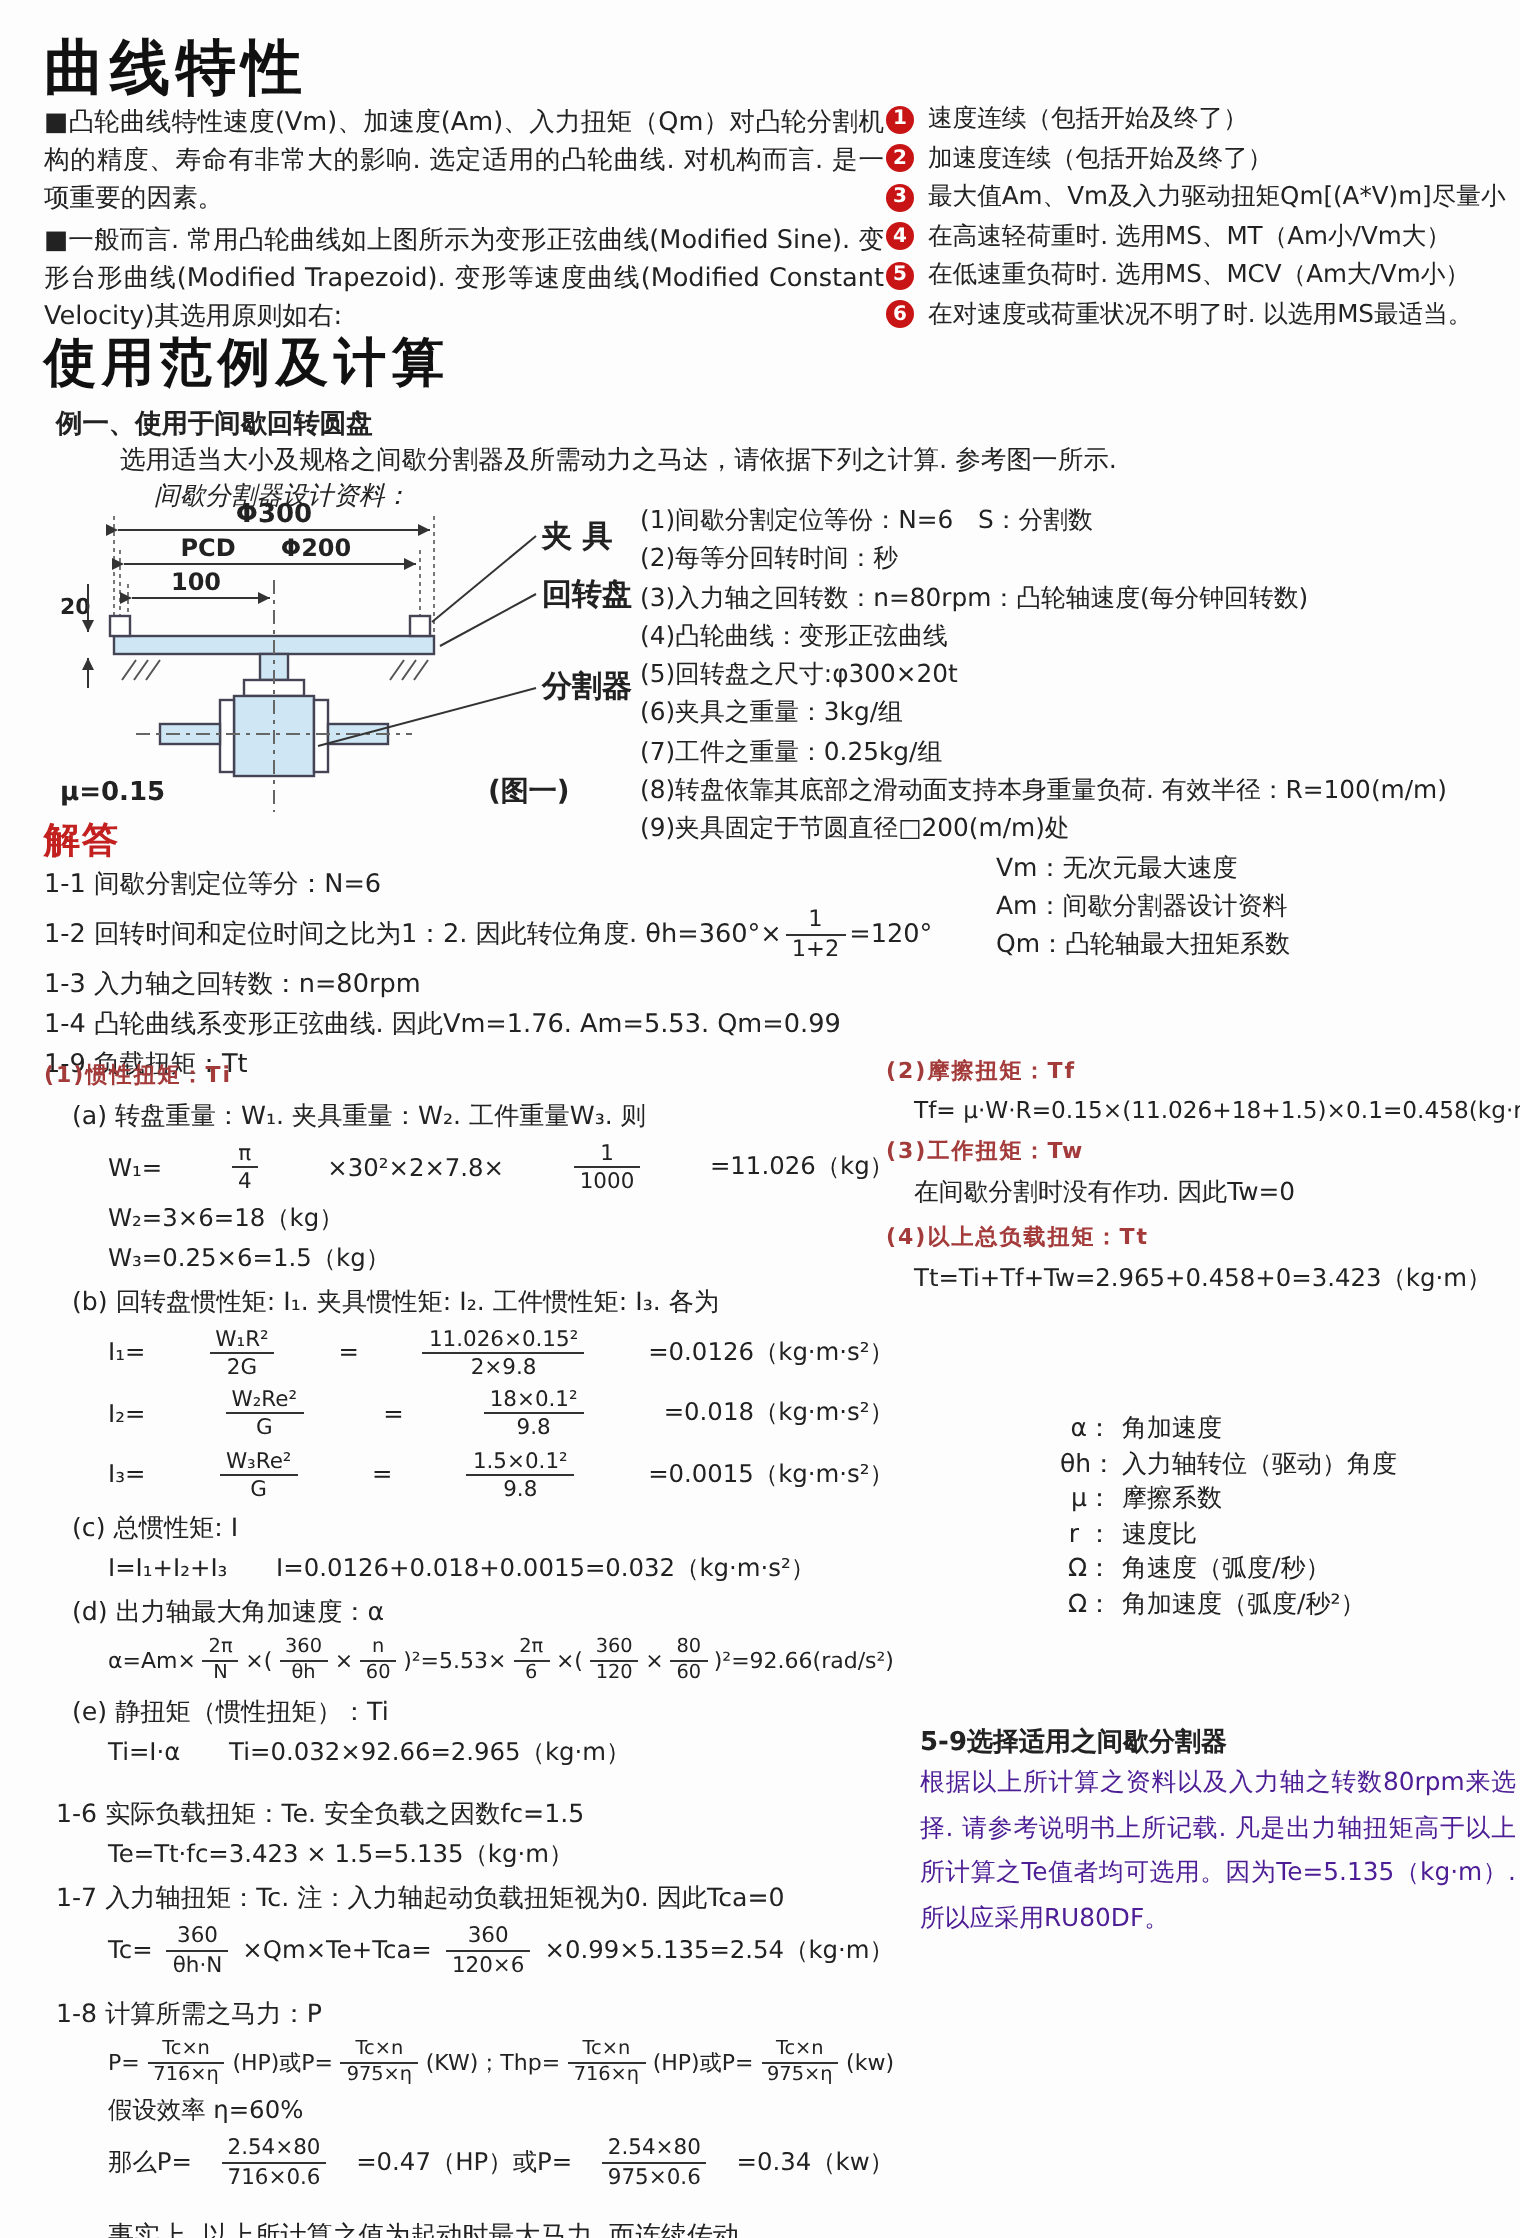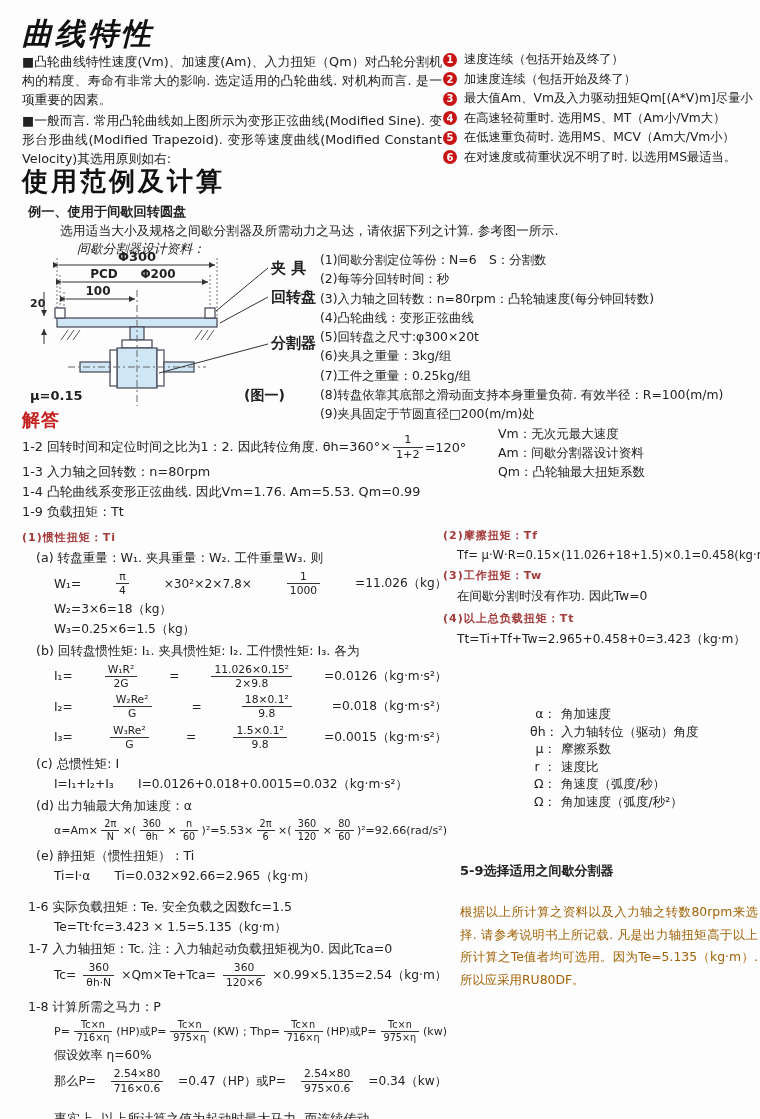--- a/index.html
+++ b/index.html
@@ -1,19 +1,19 @@
 <!DOCTYPE html>
 <html><head>
 <meta charset="utf-8">
 <style>
   html,body{margin:0;padding:0;background:#e9e9e9;}
   .page{position:relative;width:760px;height:1119px;margin:0 auto;background:#fdfdfd;
         font-family:"DejaVu Sans","Liberation Sans",sans-serif;color:#1d1d1d;overflow:hidden;}
   .abs{position:absolute;}
-  .t-h1{font-size:30px;font-weight:bold;letter-spacing:3px;color:#111;font-style:italic;}
+  .t-h1{font-size:30px;font-weight:bold;letter-spacing:3px;color:#111;}
   .t-h2{font-size:26px;font-weight:bold;letter-spacing:3px;color:#111;}
   .intro p{margin:0 0 2px 0;font-size:12.8px;line-height:19px;text-indent:0;color:#222;text-align:justify;}
   .rules .rule{display:flex;align-items:center;height:19.5px;white-space:nowrap;font-size:12.3px;color:#222;}
   .badge{display:inline-flex;flex:none;width:14px;height:14px;border-radius:50%;background:#c81414;color:#fff;
          font-size:10px;font-weight:bold;align-items:center;justify-content:center;margin-right:7px;}
   .ex-title{font-size:13.2px;font-weight:bold;color:#222;}
   .ex-line{font-size:12.8px;color:#222;line-height:18px;white-space:nowrap;}
   .dlist .dline{font-size:12.4px;color:#222;height:19.3px;white-space:nowrap;}
   .red-h{color:#c32020;font-weight:bold;font-size:18px;letter-spacing:1px;}
   .maroon-h{color:#a33b3b;font-weight:bold;font-size:11px;margin:0 0 5px 0;letter-spacing:1px;}
@@ -22,21 +22,21 @@
   .sub-head{font-size:12.6px;color:#222;margin:5px 0 1px 14px;white-space:nowrap;}
   .fline{display:flex;align-items:center;white-space:pre;font-size:12.2px;color:#222;margin:3px 0 3px 32px;min-height:17px;justify-content:space-between;}
   .fline.small{font-size:11px;}
   .frac{display:inline-block;vertical-align:middle;text-align:center;margin:1px 2px;font-size:0.88em;line-height:1.05;}
   .frac .num{display:block;padding:0 3px 1px 3px;border-bottom:1px solid #333;}
   .frac .den{display:block;padding:1px 3px 0 3px;}
   .rcol .rline{font-size:11.6px;color:#222;margin:2px 0 6px 14px;white-space:nowrap;display:flex;align-items:center;}
   .symbols .srow{display:flex;font-size:12.5px;color:#222;height:17.5px;white-space:nowrap;}
   .symbols .sym{width:26px;text-align:right;margin-right:5px;flex:none;}
   .step9-head{font-size:13px;font-weight:bold;color:#222;}
-  .step9-body{font-size:12.4px;color:#a16207;line-height:22.5px;text-align:justify;margin-top:21px;}
+  .step9-body{font-size:12.4px;color:#4c1d95;line-height:22.5px;text-align:justify;}
   .concl{font-size:13px;color:#222;line-height:20px;margin:14px 0 0 32px;white-space:nowrap;}
   svg text{font-family:"DejaVu Sans","Liberation Sans",sans-serif;}
 </style>
 </head>
 <body>
 
 <div class="page">
 
   <div class="abs t-h1" style="left:22px;top:14px;">曲线特性</div>
 
@@ -143,20 +143,21 @@
     <div class="dline">(4)凸轮曲线：变形正弦曲线</div>
     <div class="dline">(5)回转盘之尺寸:φ300×20t</div>
     <div class="dline">(6)夹具之重量：3kg/组</div>
     <div class="dline">(7)工件之重量：0.25kg/组</div>
     <div class="dline">(8)转盘依靠其底部之滑动面支持本身重量负荷. 有效半径：R=100(m/m)</div>
     <div class="dline">(9)夹具固定于节圆直径□200(m/m)处</div>
   </div>
 
   <div class="abs red-h" style="left:22px;top:408px;">解答</div>
   <div class="abs" style="left:22px;top:431px;width:470px;">
+    <div class="sline"><span>1-1 间歇分割定位等分：N=6</span></div>
     <div class="sline"><span>1-2 回转时间和定位时间之比为1：2. 因此转位角度. θh=360°×</span><span class="frac"><span class="num">1</span><span class="den">1+2</span></span><span>=120°</span></div>
     <div class="sline"><span>1-3 入力轴之回转数：n=80rpm</span></div>
     <div class="sline"><span>1-4 凸轮曲线系变形正弦曲线. 因此Vm=1.76. Am=5.53. Qm=0.99</span></div>
     <div class="sline"><span>1-9 负载扭矩：Tt</span></div>
   </div>
 
   <div class="abs legend3" style="left:498px;top:426px;">
     <div>Vm：无次元最大速度</div>
     <div>Am：间歇分割器设计资料</div>
     <div>Qm：凸轮轴最大扭矩系数</div>

